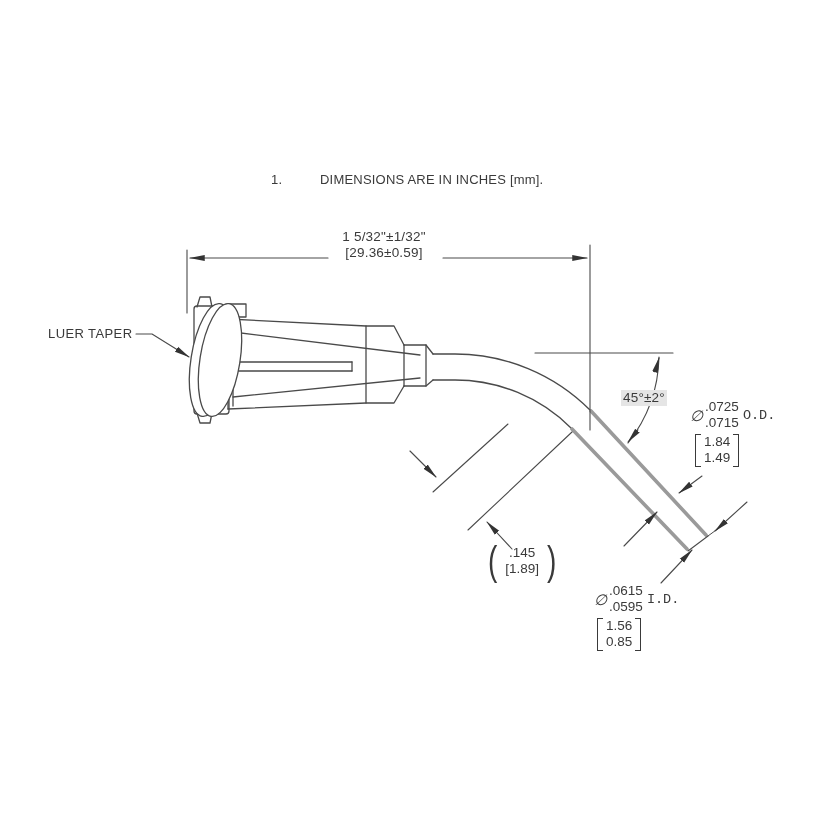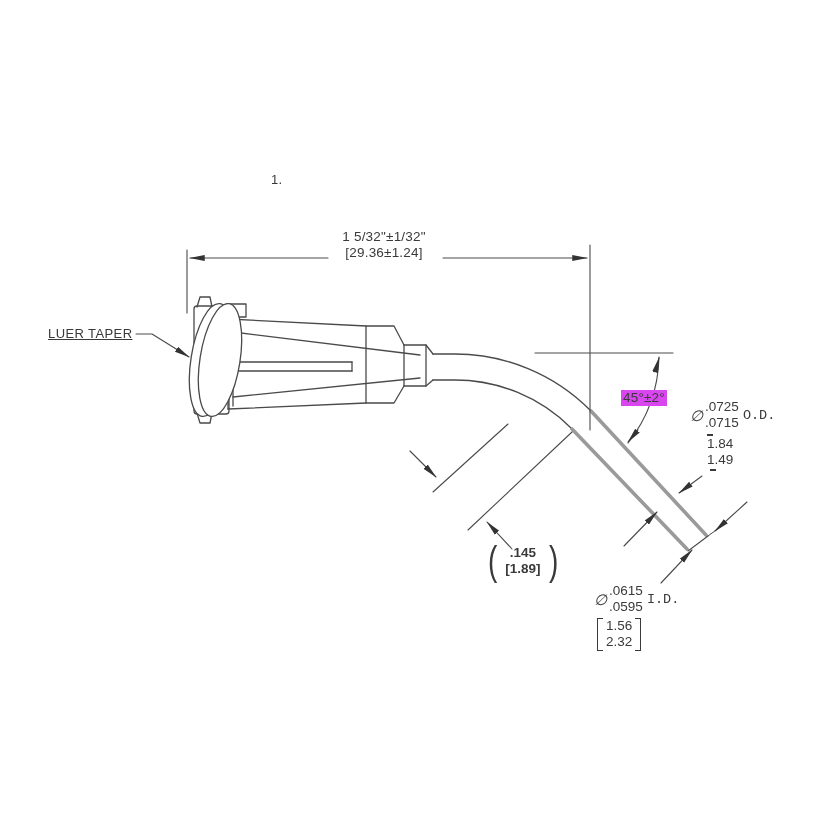--- a/index.html
+++ b/index.html
@@ -11,21 +11,21 @@
   .callout{position:absolute;display:flex;flex-direction:column;align-items:flex-start;font-size:13.5px;}
   .row{display:flex;flex-direction:row;align-items:center;}
   .stack{display:flex;flex-direction:column;line-height:1.22;}
   .dia{font-size:15px;font-style:italic;margin-right:2px;transform:translateY(1px);}
   .sideLabel{margin-left:4px;font-family:Liberation Mono, monospace;}
   .brk{display:flex;flex-direction:row;align-items:stretch;margin-top:2px;}
   .vb{width:5px;border:1.5px solid #3a3a3a;}
   .vb.l{border-right:none;margin-right:3px;}
   .vb.r{border-left:none;margin-left:3px;}
   .bigparen{font-size:40px;line-height:.9;font-weight:400;transform:scaleX(.7);color:#3a3a3a;}
-  .anglebadge{background:#d946ef;padding:0 2px;font-size:13.5px;}
+  .anglebadge{background:#e5e5e5;padding:0 2px;font-size:13.5px;}
 </style>
 </head>
 <body>
 
 <div id="canvas">
 
   <svg id="linework" width="826" height="826" viewBox="0 0 826 826" fill="none" stroke="#4a4a4a" stroke-width="1.3" stroke-linecap="round" stroke-linejoin="round">
     <defs>
       <marker id="arr" viewBox="0 0 12 6" refX="11.5" refY="3" markerWidth="14" markerHeight="7" orient="auto-start-reverse">
         <path d="M0,0.7 L12,3 L0,5.3 Z" fill="#333333" stroke="none"></path>
@@ -102,40 +102,41 @@
 
     <g stroke-width="1.1">
       <line x1="508" y1="424" x2="433" y2="492"></line>
       <line x1="572" y1="432" x2="468" y2="530"></line>
       <line x1="410" y1="451" x2="436" y2="477" marker-end="url(#arr)"></line>
       <line x1="512" y1="549" x2="487" y2="522" marker-end="url(#arr)"></line>
     </g>
   </svg>
 
   <div class="txt" style="left:271px;top:172px;">1.</div>
+  <div class="txt" style="left:320px;top:172px;">DIMENSIONS ARE IN INCHES [mm].</div>
 
   <div class="txt center" style="left:322px;top:229px;width:124px;font-size:13.5px;">
     <div>1 5/32"±1/32"</div>
-    <div>[29.36±1.24]</div>
+    <div>[29.36±0.59]</div>
   </div>
 
-  <div class="txt" style="left:48px;top:326px;letter-spacing:.4px;text-decoration:underline;">LUER TAPER</div>
+  <div class="txt" style="left:48px;top:326px;letter-spacing:.4px;">LUER TAPER</div>
 
   <div class="txt anglebadge" style="left:621px;top:390px;">45°±2°</div>
 
   <div class="callout" style="left:690px;top:399px;">
     <div class="row">
       <span class="dia">∅</span>
       <span class="stack">
         <span>.0725</span>
         <span>.0715</span>
       </span>
       <span class="sideLabel">O.D.</span>
     </div>
-    <div class="brk" style="margin-left:17px;flex-direction:column;">
+    <div class="brk" style="margin-left:5px;">
       <span class="vb l"></span>
       <span class="stack">
         <span>1.84</span>
         <span>1.49</span>
       </span>
       <span class="vb r"></span>
     </div>
   </div>
 
   <div class="callout" style="left:594px;top:583px;">
@@ -144,30 +145,30 @@
       <span class="stack">
         <span>.0615</span>
         <span>.0595</span>
       </span>
       <span class="sideLabel">I.D.</span>
     </div>
     <div class="brk" style="margin-left:3px;text-align:center;">
       <span class="vb l"></span>
       <span class="stack">
         <span>1.56</span>
-        <span>2.32</span>
+        <span>0.85</span>
       </span>
       <span class="vb r"></span>
     </div>
   </div>
 
   <div class="callout" style="left:486px;top:543px;">
     <div class="row">
       <span class="bigparen">(</span>
-      <span class="stack center" style="margin:0 6px;font-weight:bold;">
+      <span class="stack center" style="margin:0 6px;">
         <span>.145</span>
         <span>[1.89]</span>
       </span>
       <span class="bigparen">)</span>
     </div>
   </div>
 
 </div>
 
 </body></html>

